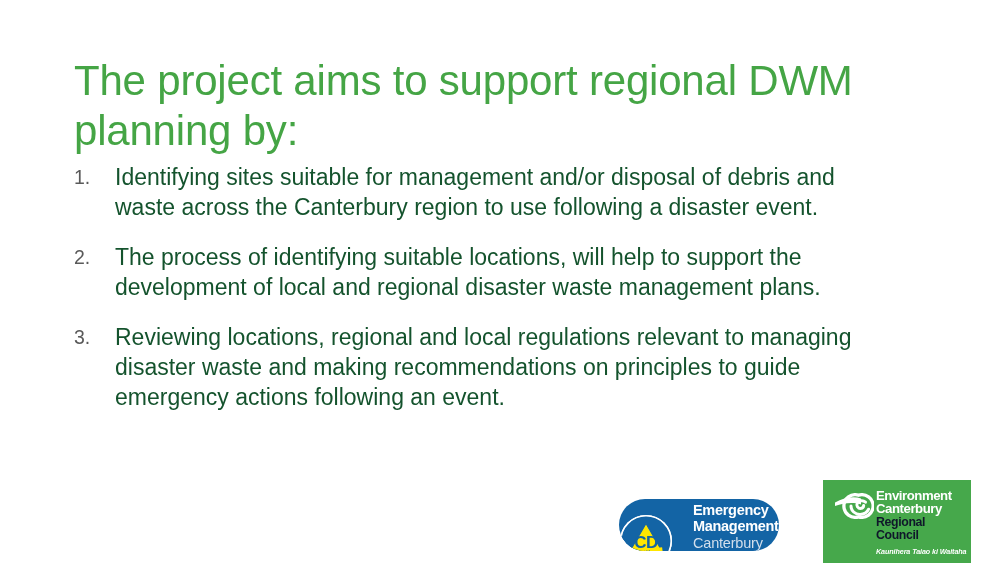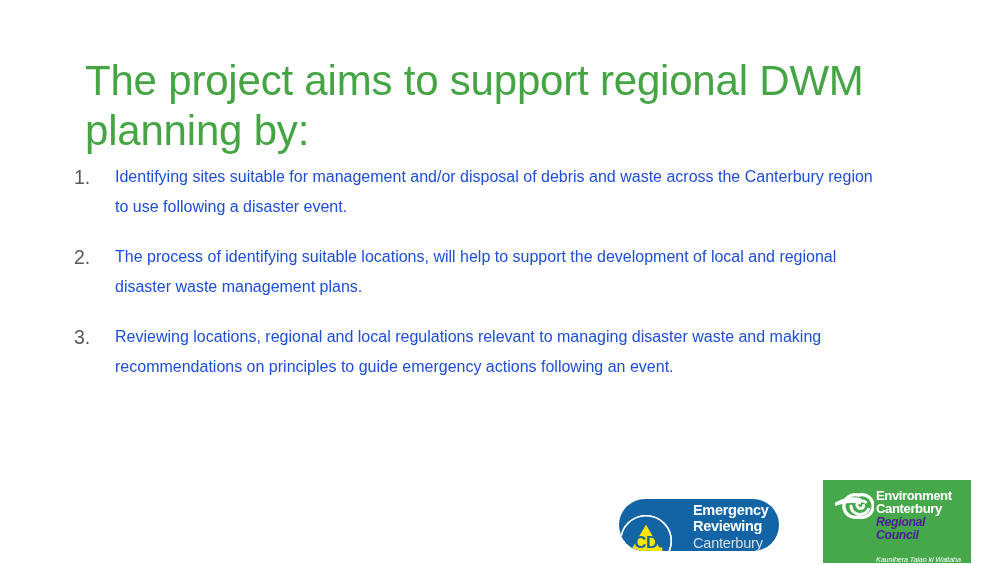--- a/index.html
+++ b/index.html
@@ -26,21 +26,20 @@
   .slide-title {
     position: absolute;
     left: 74px;
     top: 28px;
     width: 830px;
     font-size: 42px;
     line-height: 50px;
     font-weight: 400;
     color: #45A545;
     letter-spacing: -0.2px;
-    margin-left: 11px;
   }
 
   
   .body-list {
     position: absolute;
     left: 74px;
     top: 162px;
     width: 800px;
     margin: 0;
     padding: 0;
@@ -58,22 +57,22 @@
   .list-item:last-child { margin-bottom: 0; }
   .item-number {
     flex: 0 0 41px;
     width: 41px;
     color: #5A5A5A;
     font-size: 19.5px;
     line-height: 30px;
   }
   .item-text {
     flex: 1 1 auto;
-    color: #1d4ed8;
-    font-size: 16px;
+    color: #14532d;
+    font-size: 23px;
     line-height: 30px;
   }
 
   
   .emc-logo {
     position: absolute;
     left: 619px;
     top: 499px;
     width: 160px;
     height: 52px;
@@ -146,35 +145,34 @@
     width: 92px;
   }
   .ecan-l1, .ecan-l2 {
     color: #ffffff;
     font-weight: bold;
     font-size: 13.2px;
     line-height: 13.4px;
     letter-spacing: -0.45px;
   }
   .ecan-l3 {
-    color: #4c1d95;
+    color: #0f172a;
     font-weight: bold;
     font-size: 12.3px;
     line-height: 13.6px;
     letter-spacing: -0.35px;
-    font-style: italic;
   }
   .ecan-l4 {
     color: #ffffff;
-    font-weight: normal;
+    font-weight: bold;
     font-style: italic;
     font-size: 7.2px;
     line-height: 9px;
     letter-spacing: -0.1px;
-    margin-top: 12px;
+    margin-top: 4px;
   }
 </style>
 </head>
 <body>
 
 <div class="slide">
 
   <h1 class="slide-title">The project aims to support regional DWM planning by:</h1>
 
   <ol class="body-list">
@@ -210,21 +208,21 @@
         </g>
         <g transform="rotate(-8 26 45)">
           <rect x="7" y="40.2" width="38" height="5.6" fill="#FFE600"></rect>
           <text x="26" y="44.7" text-anchor="middle" font-family="Liberation Sans, sans-serif" font-size="4.6" font-weight="bold" fill="#1364A5" letter-spacing="0.2">DEFENCE</text>
         </g>
       </svg>
     </div>
 
     <div class="emc-text">
       <div class="emc-line1">Emergency</div>
-      <div class="emc-line2">Reviewing</div>
+      <div class="emc-line2">Management</div>
       <div class="emc-line3">Canterbury</div>
     </div>
 
   </div>
 
   <div class="ecan-logo">
     <div class="ecan-inner">
 
       <div class="ecan-mark">
         <svg width="40" height="26" viewBox="0 0 40 26" aria-hidden="true">

